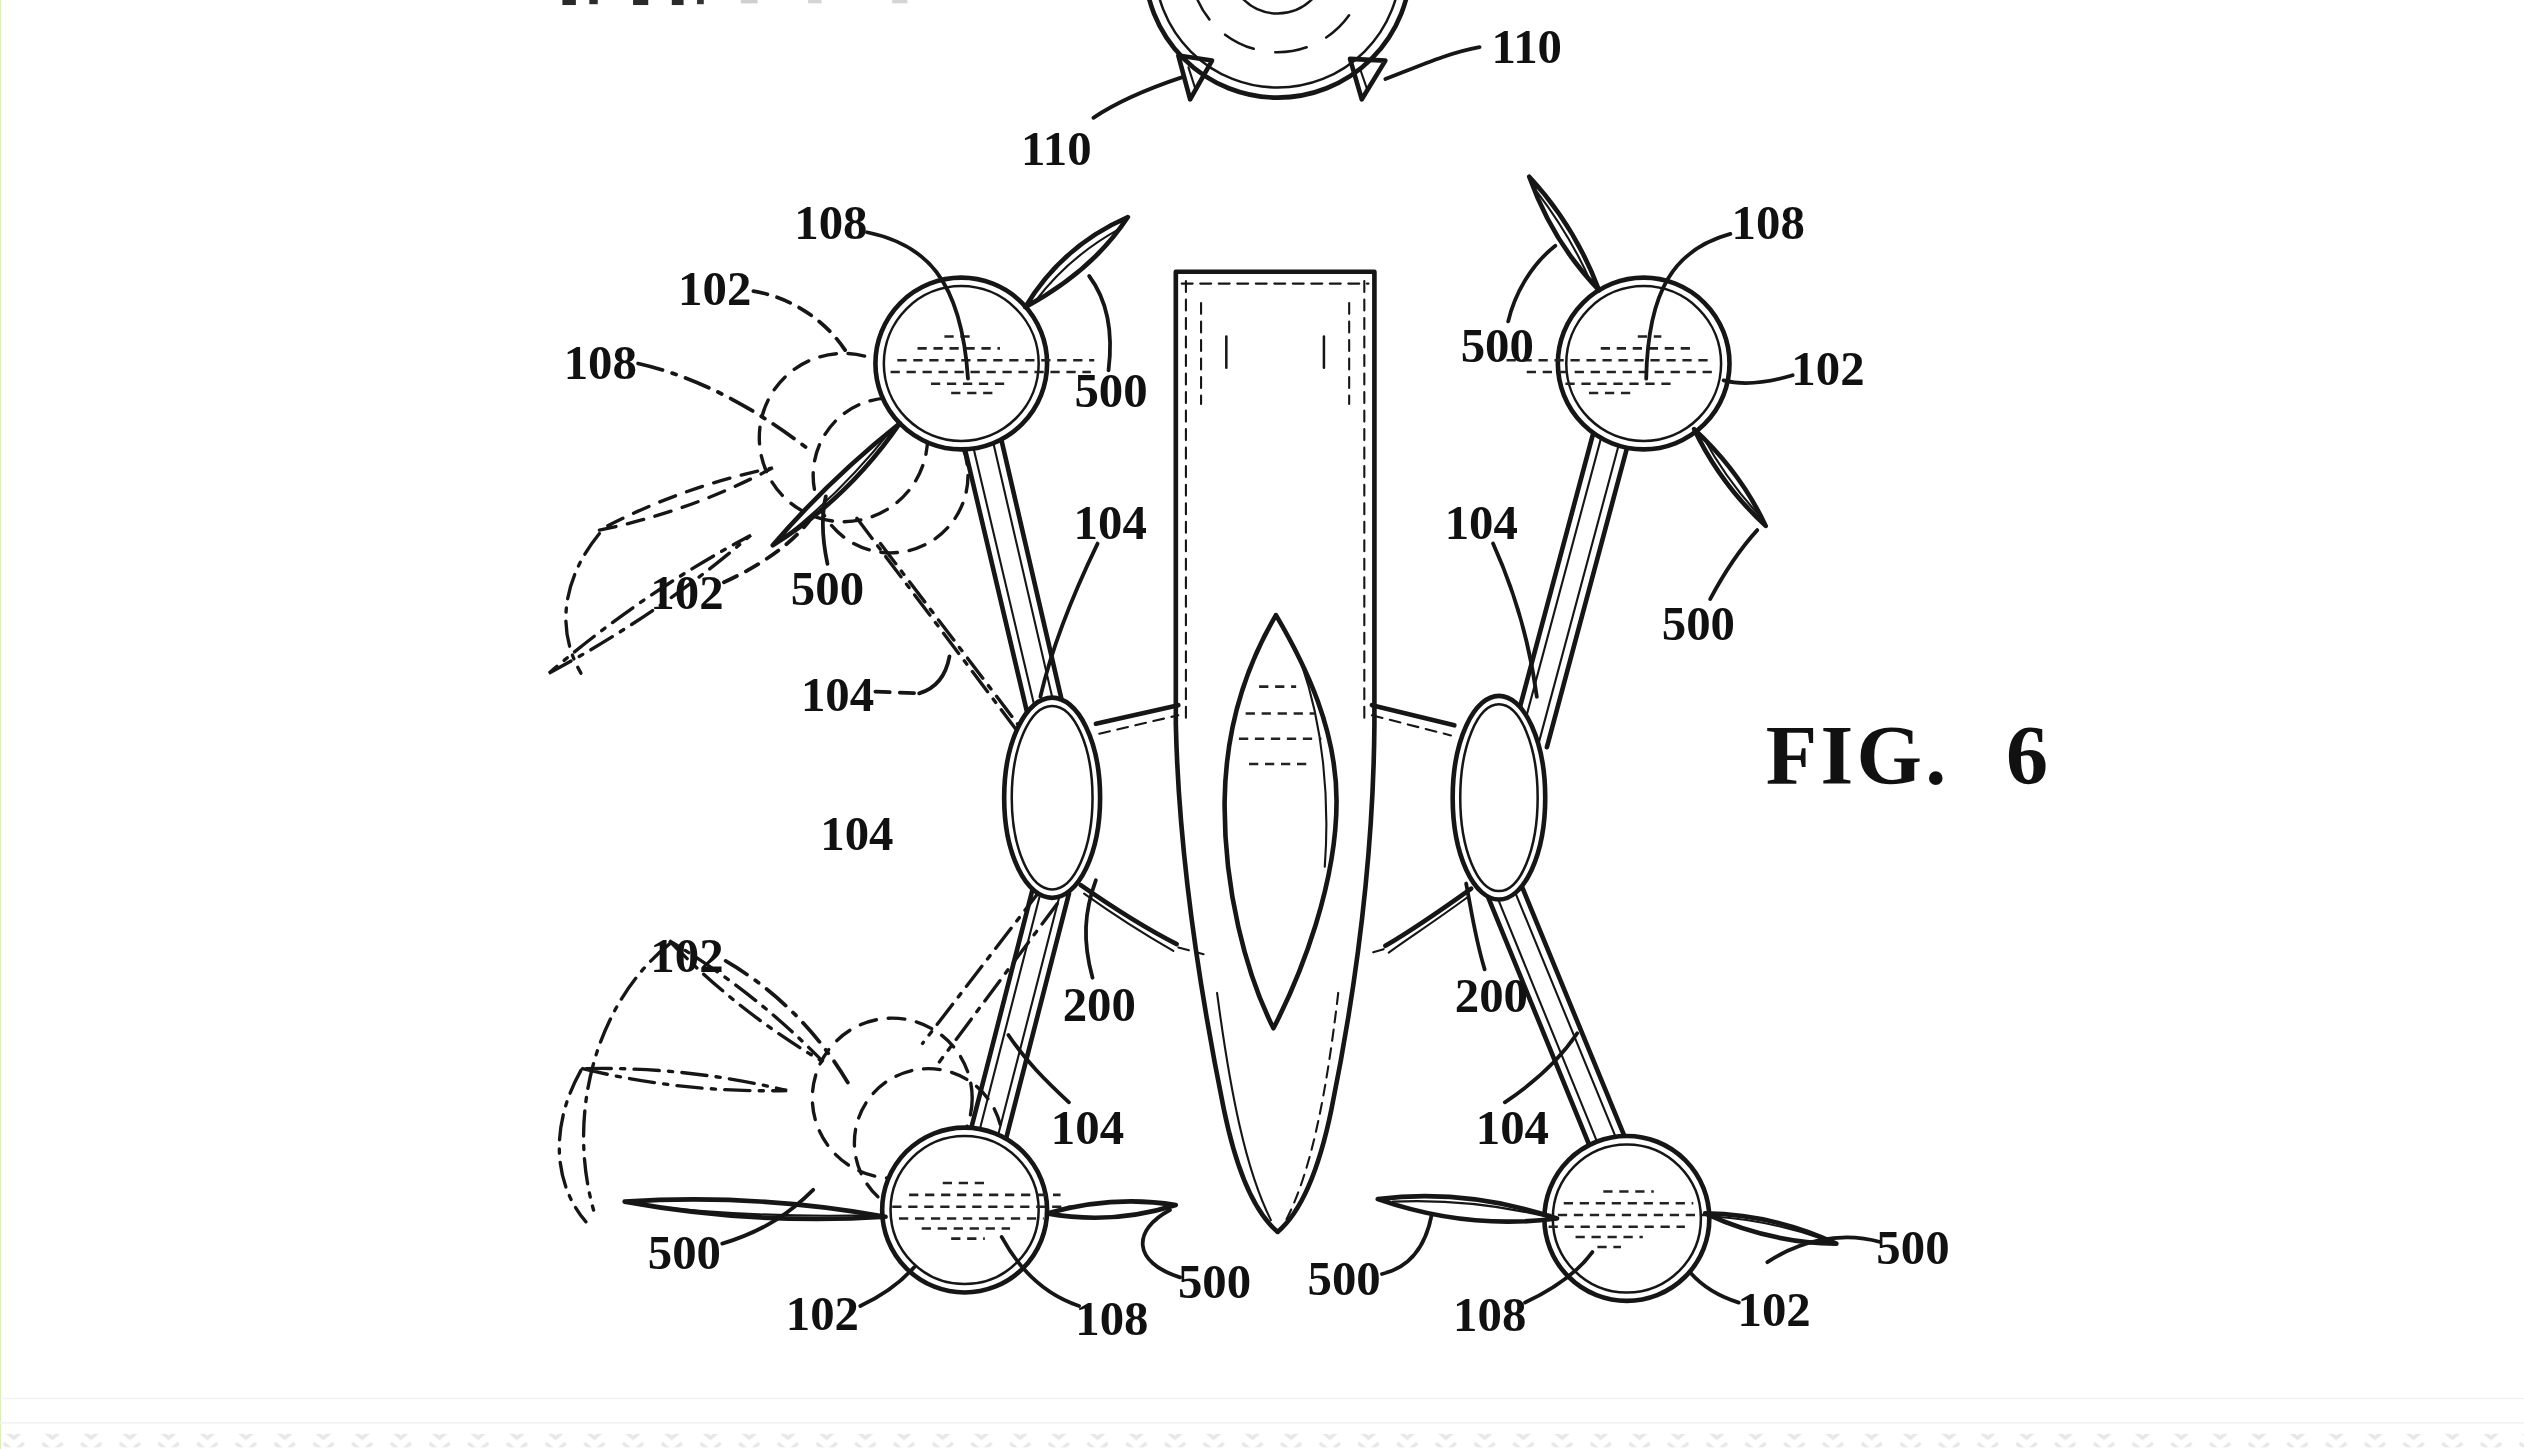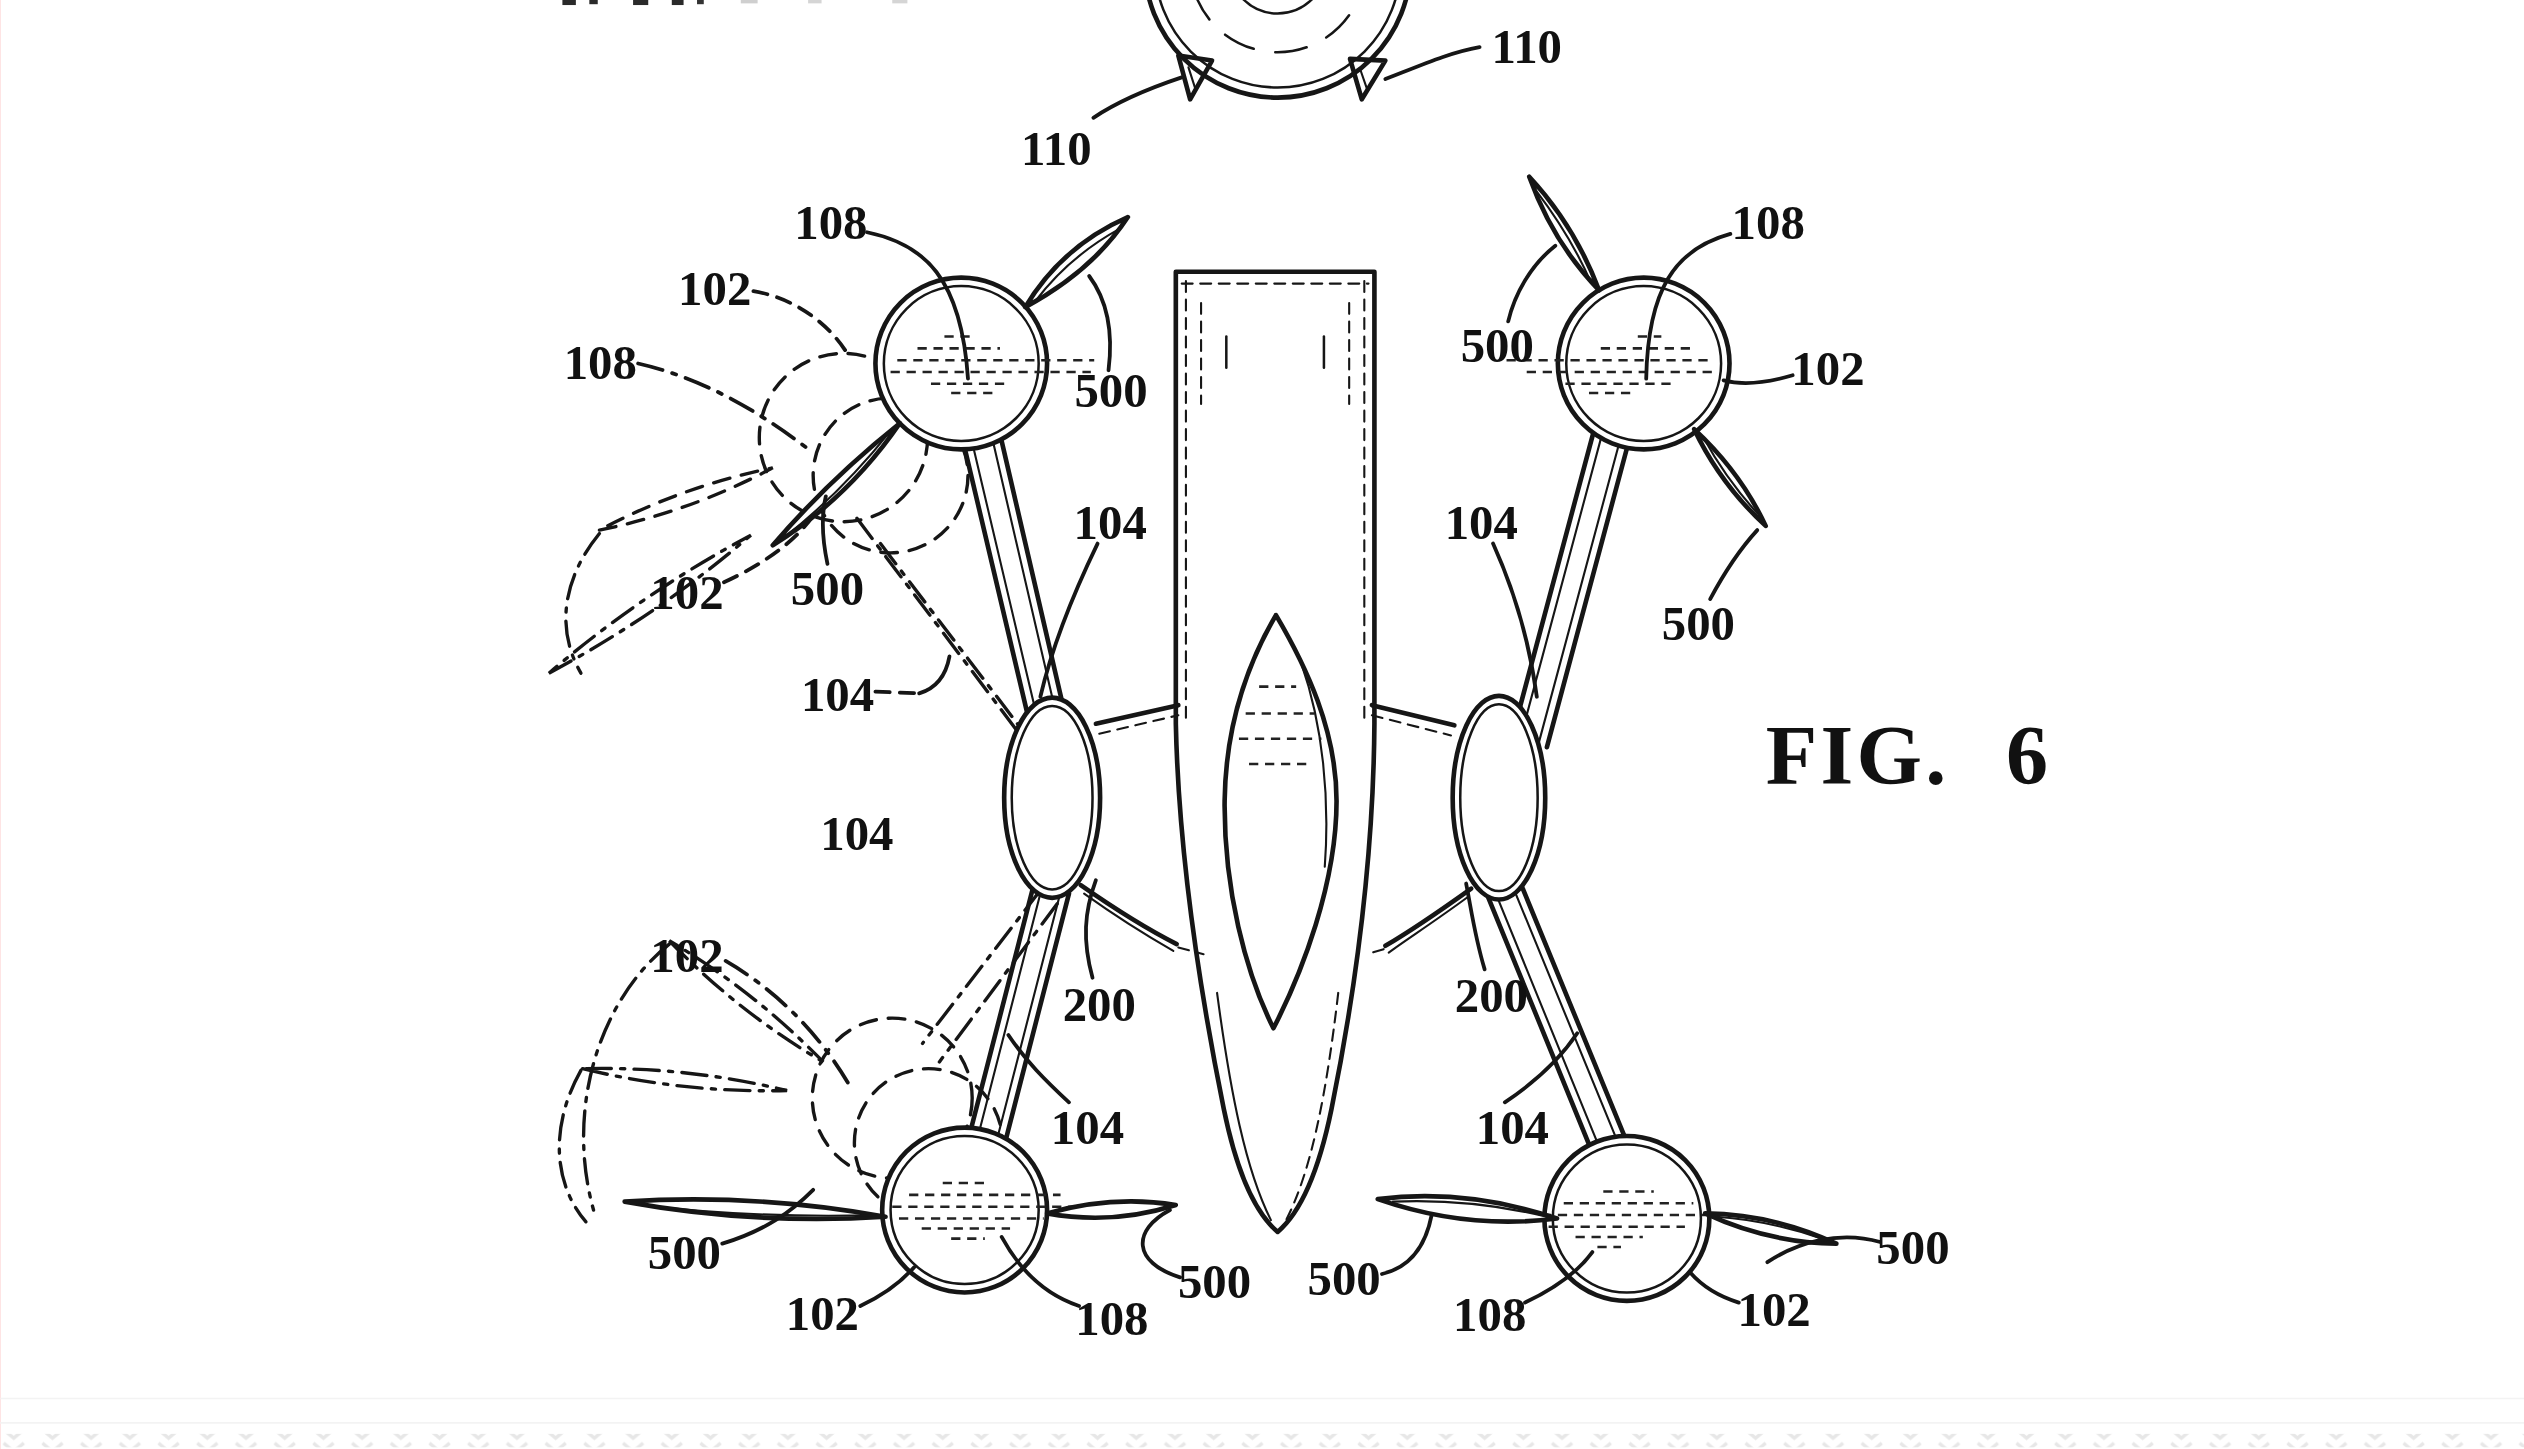--- a/index.html
+++ b/index.html
@@ -1,16 +1,16 @@
 <!DOCTYPE html>
 <html style="font-size:13.5px"><head>
 <meta charset="utf-8">
 <style>
   html,body{margin:0;padding:0;background:#ffffff;}
-  .sheet{position:relative;width:2525px;height:1449px;background:#fca5a5;overflow:hidden;}
+  .sheet{position:relative;width:2525px;height:1449px;background:#84cc16;overflow:hidden;}
   svg{display:block;}
   .ln   {fill:none;stroke:#161616;stroke-width:5.5;stroke-linecap:round;stroke-linejoin:round;}
   .ln2  {fill:none;stroke:#161616;stroke-width:3;stroke-linecap:round;}
   .thin {fill:none;stroke:#161616;stroke-width:2.5;stroke-linecap:round;}
   .whitefill{fill:#ffffff;}
   .hatch{fill:none;stroke:#222;stroke-width:3;stroke-dasharray:11 8;stroke-linecap:butt;}
   .dash {fill:none;stroke:#161616;stroke-width:4;stroke-dasharray:20 14;stroke-linecap:round;}
   .dashthin{fill:none;stroke:#161616;stroke-width:2.5;stroke-dasharray:13 9;stroke-linecap:round;}
   .dashdot{fill:none;stroke:#161616;stroke-width:4;stroke-dasharray:30 11 5 11;stroke-linecap:round;}
   .leader{fill:none;stroke:#161616;stroke-width:4.5;stroke-linecap:round;}

